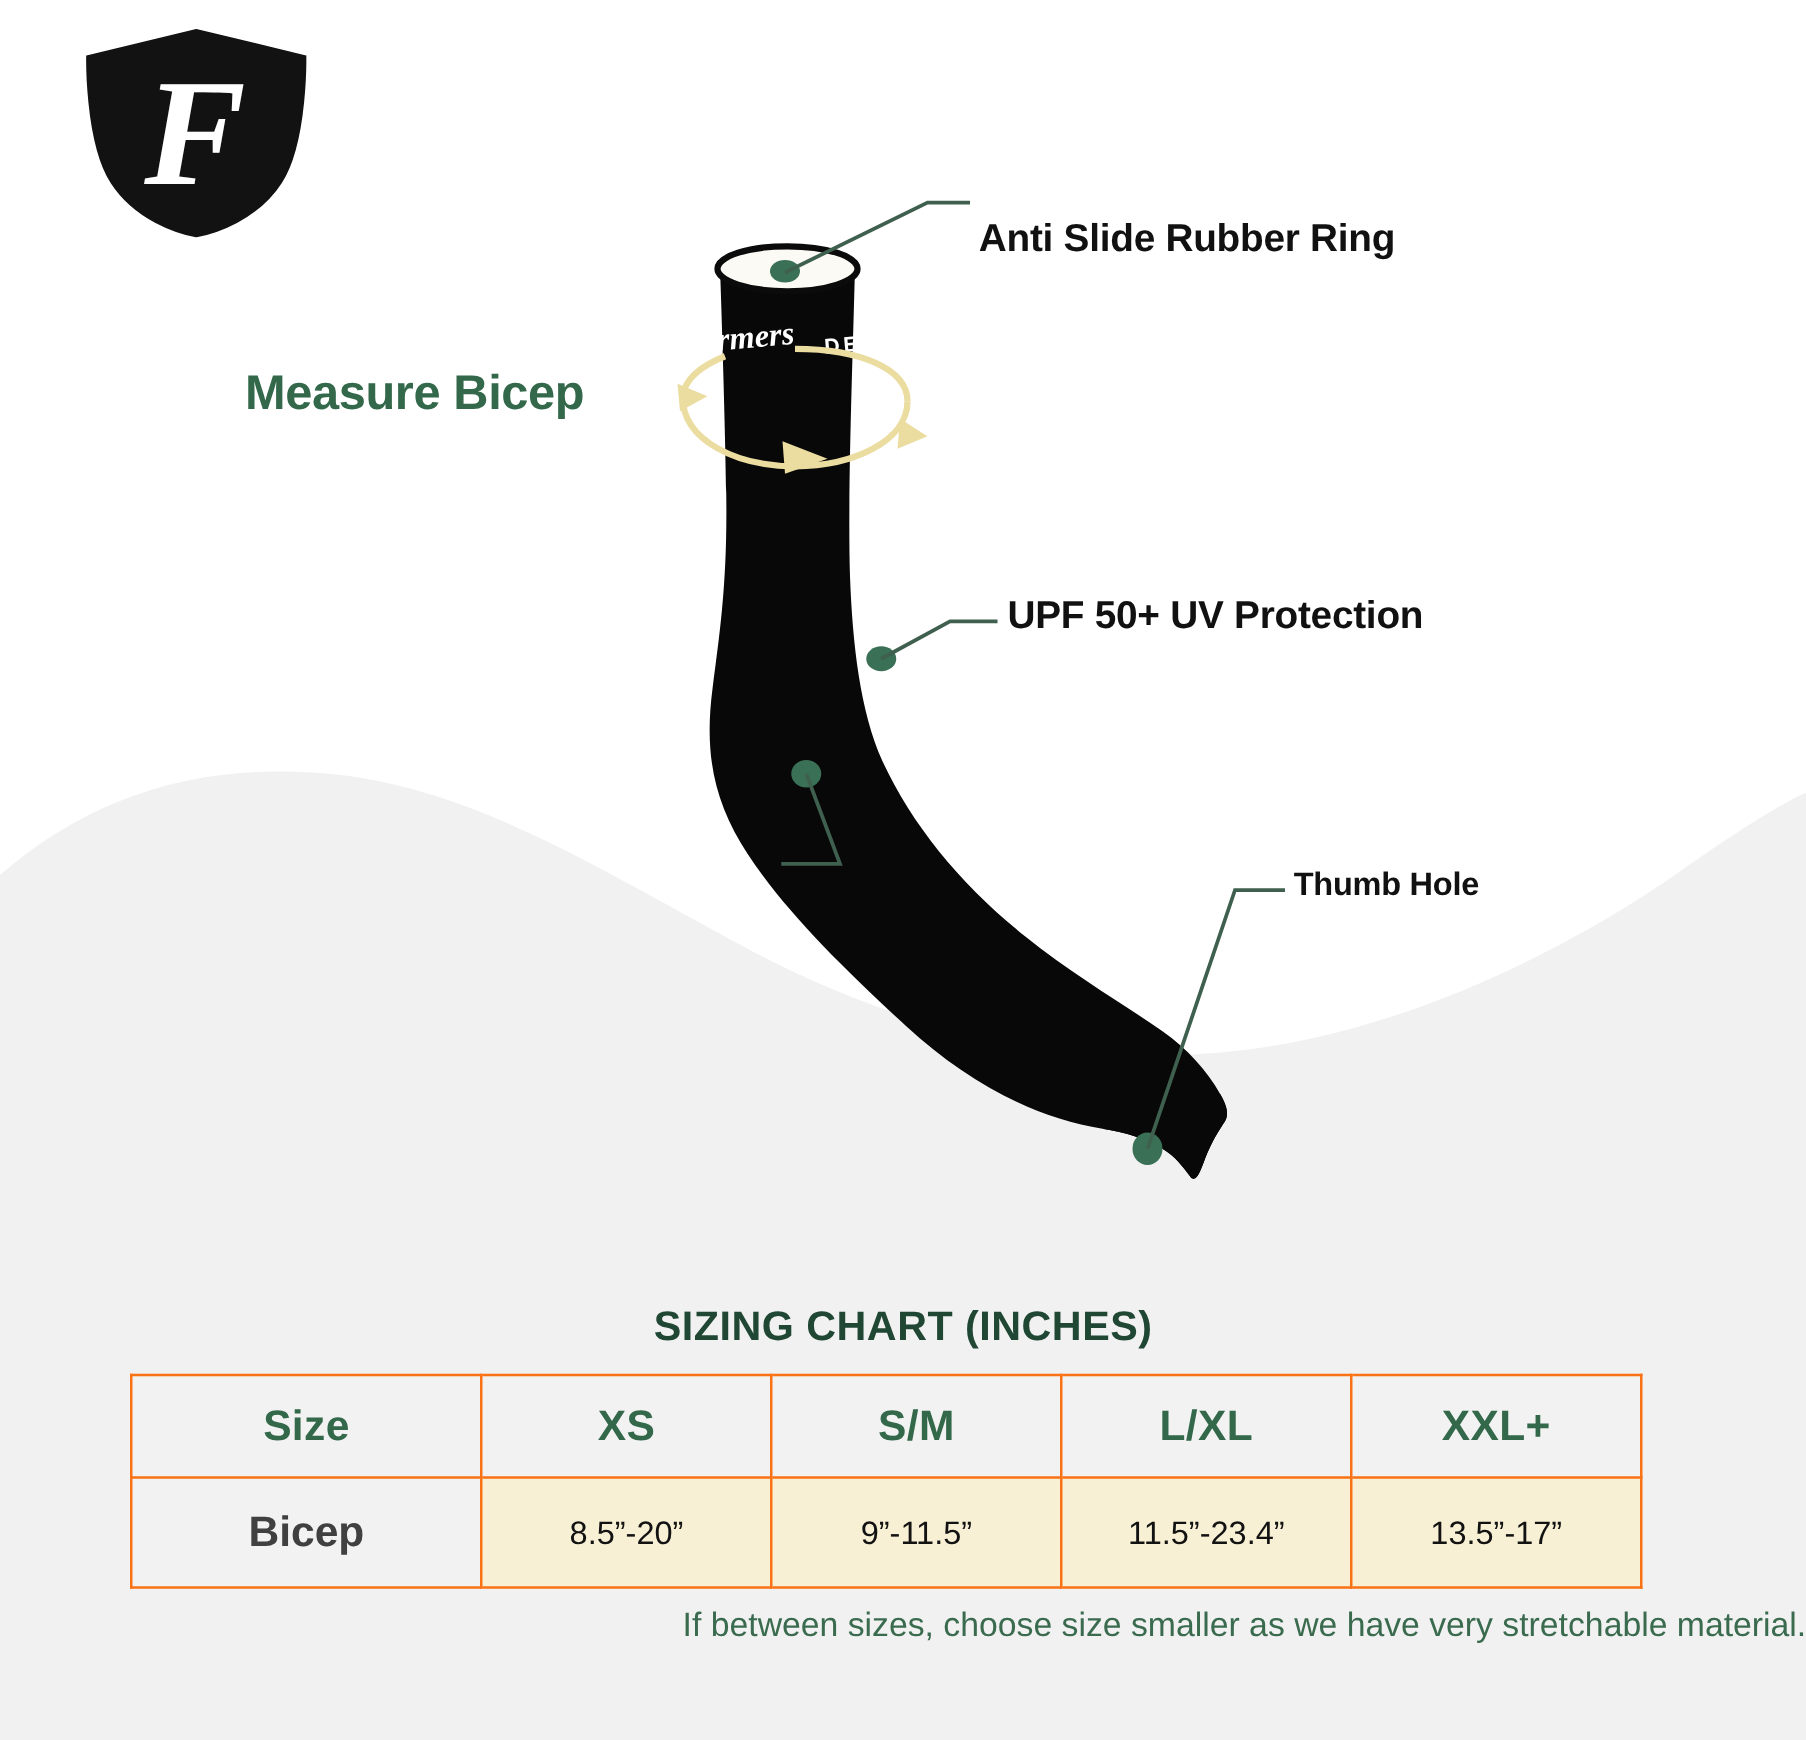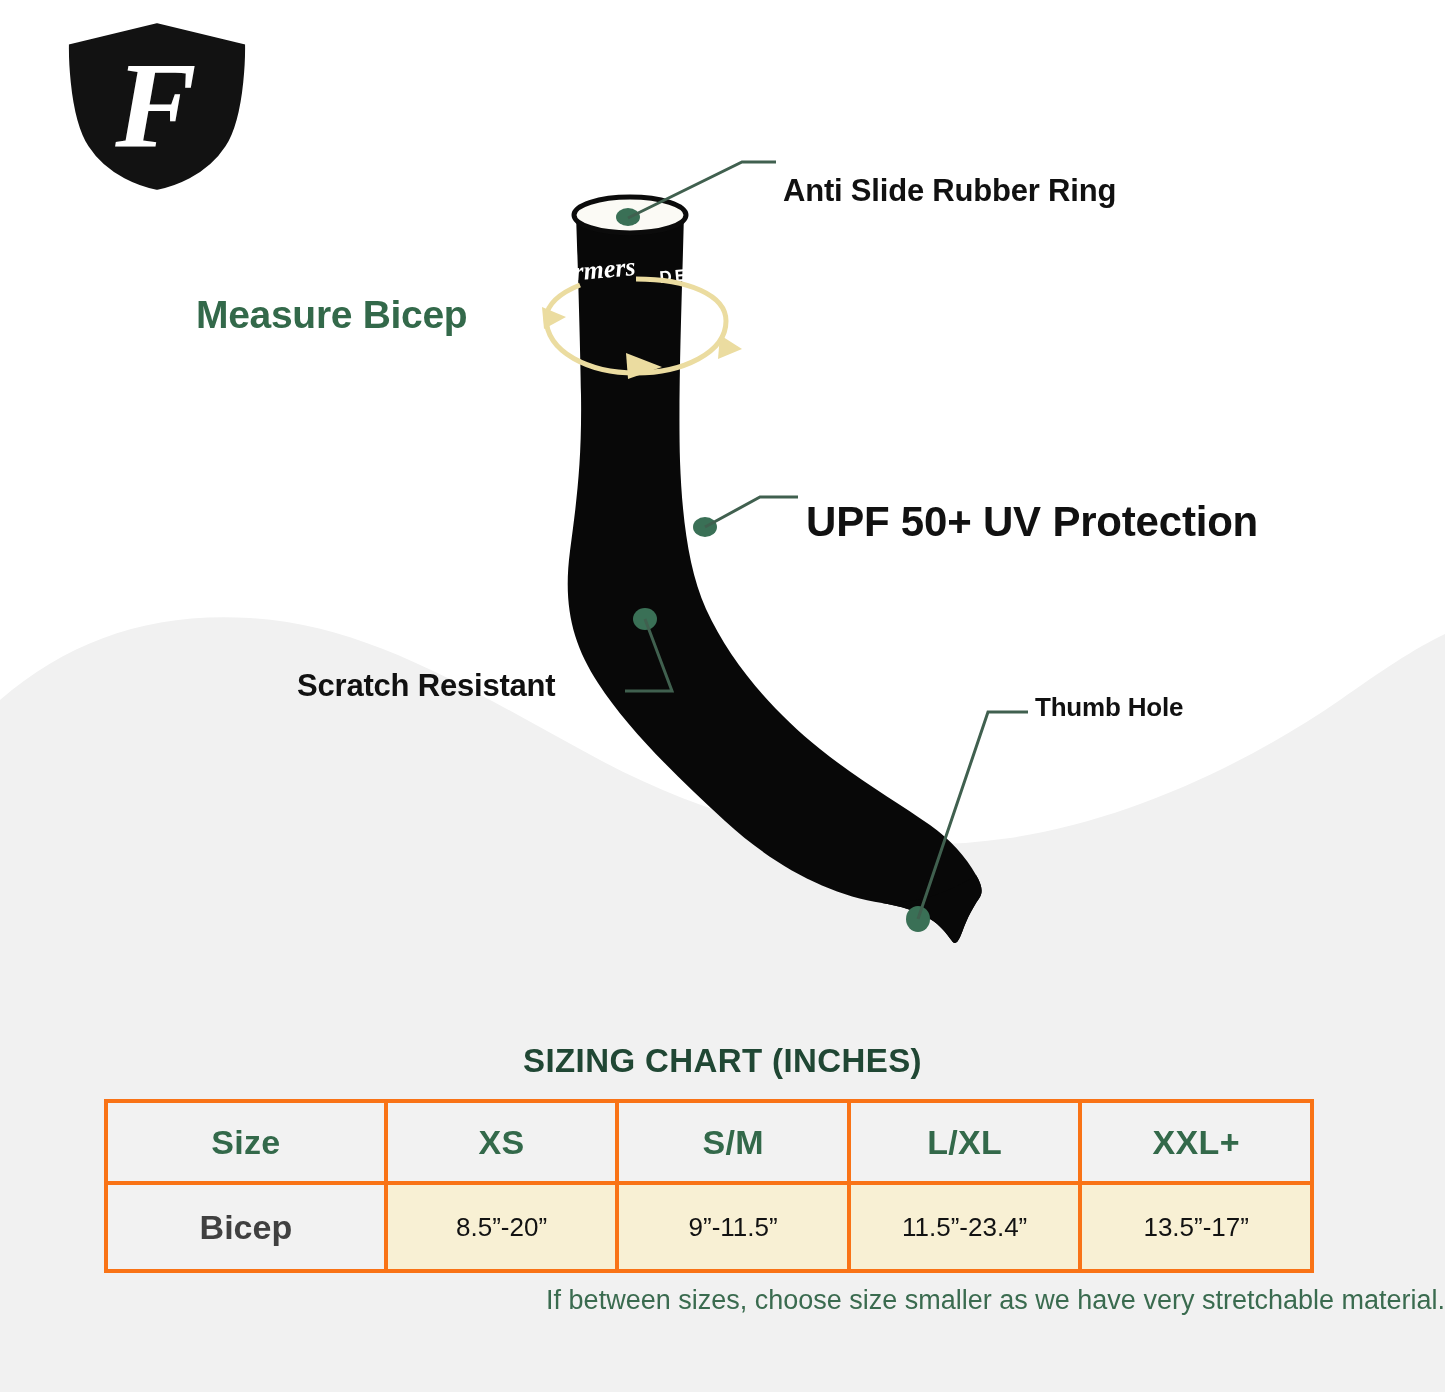--- a/index.html
+++ b/index.html
@@ -60,21 +60,21 @@
   .callout {
     position: absolute;
     z-index: 7;
     font-weight: bold;
     color: #111111;
     letter-spacing: -0.2px;
     white-space: nowrap;
   }
 
   #label-ring       { left: 783px; top: 140px;  font-size: 31px; margin-top: 33px; }
-  #label-upf        { left: 806px; top: 498px;  font-size: 42px; }
+  #label-upf        { left: 806px; top: 474px;  font-size: 31px; }
   #label-scratch    { left: 297px; top: 668px;  font-size: 31px; }
   #label-thumb      { left: 1035px; top: 692px; font-size: 26px; }
 
   #label-measure {
     position: absolute;
     left: 196px;
     top: 293px;
     z-index: 7;
     font-size: 39px;
     font-weight: bold;
@@ -102,21 +102,21 @@
     left: 104px;
     top: 1099px;
     width: 1210px;
     border-collapse: collapse;
     table-layout: fixed;
     z-index: 5;
   }
 
   #size-table th,
   #size-table td {
-    border: 4px solid #f97316;
+    border: 2px solid #f97316;
     text-align: center;
     vertical-align: middle;
   }
 
   #size-table thead th {
     height: 82px;
     background: #f2f2f2;
     color: #33694a;
     font-size: 34px;
     font-weight: bold;
@@ -222,21 +222,20 @@
       <path d="M705,527 L760,497 L798,497"></path>
       <path d="M645,619 L672,691 L625,691"></path>
       <path d="M918,919 L988,712 L1028,712"></path>
     </g>
   </svg>
 
   <div class="callout" id="label-ring">Anti Slide Rubber Ring</div>
 
   <div class="callout" id="label-upf">UPF 50+ UV Protection</div>
 
-  <div class="callout" id="label-scratch">Scratch Resistant</div>
 
   <div class="callout" id="label-thumb">Thumb Hole</div>
 
   <div id="chart-title">SIZING CHART (INCHES)</div>
 
   <div id="label-measure">Measure Bicep</div>
 
   <table id="size-table">
     <colgroup>
       <col style="width:23.2%">

